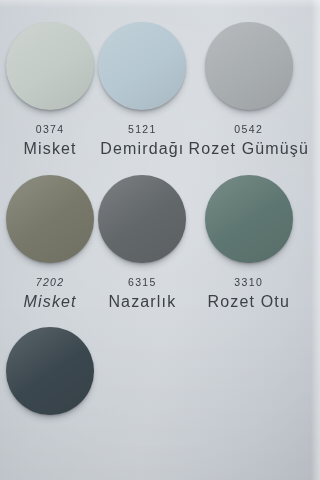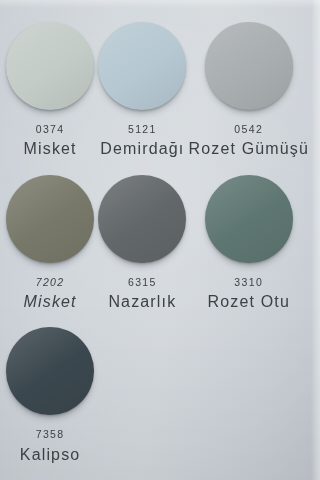--- a/index.html
+++ b/index.html
@@ -203,21 +203,17 @@
       <div class="labels" style="color: rgb(60, 65, 70);">
         <span class="code">3310</span>
         <span class="name">Rozet Otu</span>
       </div>
     </div>
 
     <div class="swatch-cell">
       <div class="dot-wrap">
         <div class="dot" style="background-color: rgb(59, 71, 78);"></div>
       </div>
-      <div class="labels" style="color: rgb(60, 65, 70);">
-        <span class="code">7358</span>
-        <span class="name">Kalipso</span>
-      </div>
     </div>
 
 
   </div>
 </div>
 
 </body></html>

